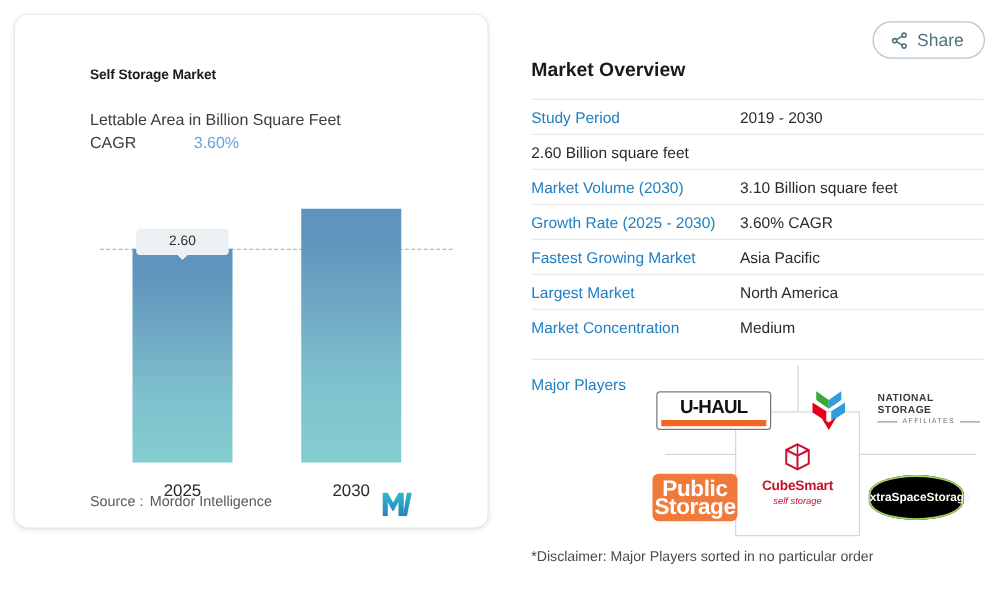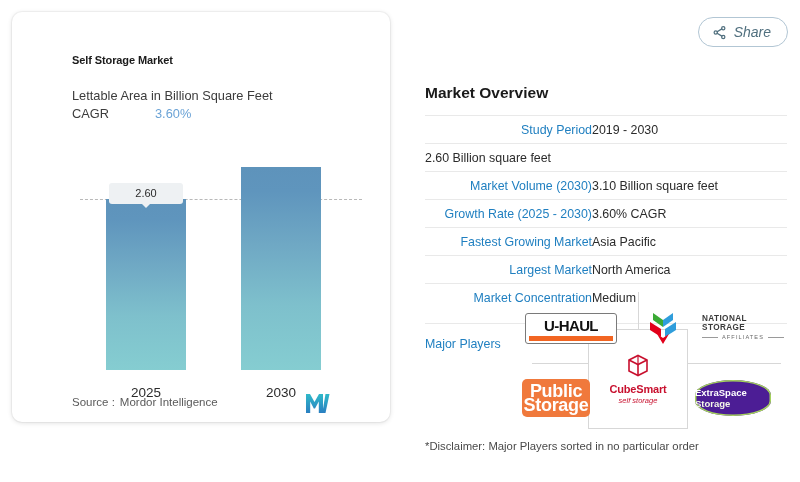--- a/index.html
+++ b/index.html
@@ -106,41 +106,38 @@
   #share-btn {
     position: absolute; right: 12px; top: 17px;
     display: flex; align-items: center; gap: 7px;
     padding: 6px 16px 6px 13px;
     border: 1.3px solid #b2c6d4;
     border-radius: 18px;
     background: #ffffff;
     color: #51707f;
     font-size: 14px;
     cursor: pointer;
-    font-style: italic;
   }
 
   
   #overview {
     position: absolute;
     left: 425px; top: 48px;
     width: 362px;
-    margin-top: 36px;
   }
   #overview-title {
     font-size: 15.5px; font-weight: bold; color: #1a1a1a;
     margin-bottom: 13px;
   }
   .ov-row {
     display: flex;
     align-items: center;
     height: 28px;
     border-top: 1px solid #e9e9e9;
     font-size: 12.4px;
-    text-align: right;
   }
   .ov-row:first-of-type { border-top: none; }
   .ov-label { width: 167px; color: #1f7fc0; }
   .ov-value { color: #2b2b2b; }
 
   #players-label {
     margin-top: 12px;
     font-size: 12.4px; color: #1f7fc0;
     border-top: 1px solid #e9e9e9;
     padding-top: 13px;
@@ -201,23 +198,23 @@
   
   #logo-cube { left: 90px; top: 48px; width: 86px; height: 78px; flex-direction: column; }
   .cube-mark { width: 26px; height: 26px; }
   .cube-t1 { font-size: 11px; font-weight: bold; color: #c8102e; letter-spacing: -0.2px; margin-top: 4px; }
   .cube-t2 { font-size: 7.5px; color: #c8102e; font-style: italic; margin-top: 1px; }
 
   
   #logo-extra { left: 186px; top: 84px; width: 84px; height: 44px; }
   .extra-hex {
     width: 76px; height: 36px;
-    background: #4c1d95;
+    background: #000000;
     border-radius: 50% / 42%;
-    display: flex; flex-direction: column; justify-content: center;
+    display: flex; align-items: center; justify-content: center;
     box-shadow: inset 0 0 0 1.5px #a5d35c;
   }
   .extra-t1 { font-size: 9.5px; font-weight: bold; color: #ffffff; line-height: 11px; }
   .extra-t2 { font-size: 9.5px; font-weight: bold; color: #f4f7e8; line-height: 11px; }
 
   #disclaimer {
     position: absolute;
     left: 425px; top: 440px;
     font-size: 11.3px; color: #4a4a4a;
   }

